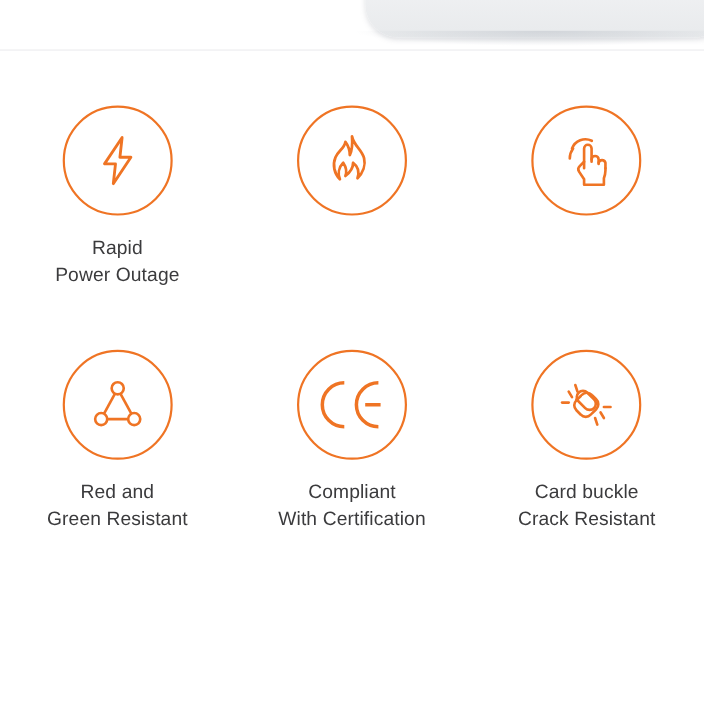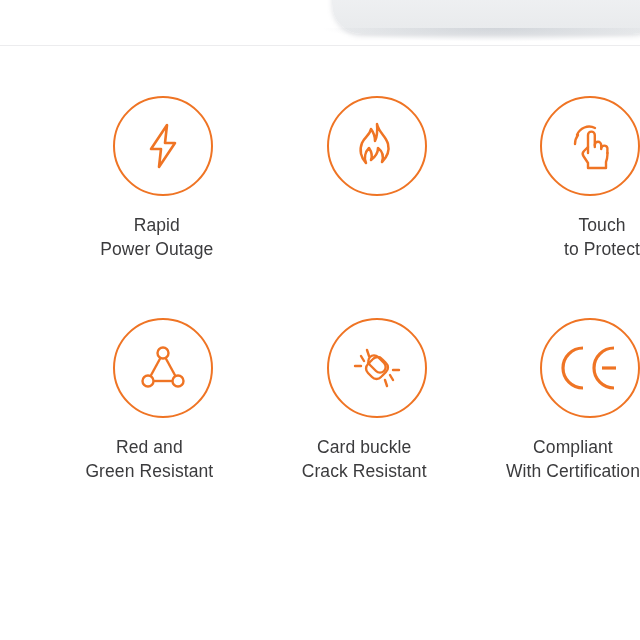--- a/index.html
+++ b/index.html
@@ -64,21 +64,21 @@
     top: 96px;
     left: 0;
     width: 640px;
     display: grid;
     grid-template-columns: repeat(3, 1fr);
     grid-row-gap: 56px;
   }
   .cell {
     display: flex;
     flex-direction: column;
-    align-items: flex-end;
+    align-items: center;
   }
   .badge {
     width: 100px;
     height: 100px;
     border: 2px solid #ef7424;
     border-radius: 50%;
     display: flex;
     align-items: center;
     justify-content: center;
     box-sizing: border-box;
@@ -137,41 +137,55 @@
               <path d="M16 18 A13 13 0 0 1 34 11"></path>
               <path d="M14 27 A15 15 0 0 1 17 18"></path>
               <path d="M27 36 L27 18 A3.4 3.4 0 0 1 33.8 18 L33.8 30"></path>
               <path d="M33.8 28 A3.2 3.2 0 0 1 40.2 28 L40.2 32"></path>
               <path d="M40.2 31 A3.2 3.2 0 0 1 46.4 31 L46.4 36"></path>
               <path d="M27 30 L23 34 A4 4 0 0 0 22.4 39 L27 46 L27 51 L45 51 L45 45 A20 20 0 0 0 46.4 38 L46.4 36"></path>
             </g>
           </svg>
         </span>
       </div>
-      <div class="caption">Touch
-to Protect</div>
     </div>
 
     <div class="cell">
       <div class="badge">
         <span>
           <svg width="58" height="58" viewBox="0 0 58 58" fill="none">
             <g stroke="#ef7424" stroke-width="2.4" fill="none">
               <circle cx="29" cy="14" r="5.5"></circle>
               <circle cx="14" cy="42" r="5.5"></circle>
               <circle cx="44" cy="42" r="5.5"></circle>
               <path d="M26.4 19 L16.6 37"></path>
               <path d="M31.6 19 L41.4 37"></path>
               <path d="M19.5 42 L38.5 42"></path>
             </g>
           </svg>
         </span>
       </div>
       <div class="caption">Red and
 Green Resistant</div>
+    </div>
+
+    <div class="cell">
+      <div class="badge">
+        <span>
+          <svg width="64" height="52" viewBox="0 0 64 52" fill="none">
+            <g stroke="#ef7424" stroke-width="3.2" fill="none" stroke-linecap="butt">
+              <path d="M25 6 A20 20 0 1 0 25 46"></path>
+              <path d="M56 6 A20 20 0 1 0 56 46"></path>
+              <path d="M44 26 L58 26"></path>
+            </g>
+          </svg>
+        </span>
+      </div>
+      <div class="caption">Compliant
+With Certification</div>
     </div>
 
     <div class="cell">
       <div class="badge">
         <span>
           <svg width="58" height="58" viewBox="0 0 58 58" fill="none">
             <g stroke="#ef7424" stroke-width="2.4" fill="none" stroke-linecap="round">
               <path d="M16 22 L13 17"></path>
               <path d="M13 27 L7 27"></path>
               <path d="M21 17 L19 11"></path>
@@ -182,30 +196,14 @@
               <path d="M24 21 L20 25 A6.2 6.2 0 0 0 20 34 L24 38 A6.2 6.2 0 0 0 33 38"></path>
               <path d="M34 37 L38 33 A6.2 6.2 0 0 0 38 24 L34 20 A6.2 6.2 0 0 0 25 20"></path>
             </g>
           </svg>
         </span>
       </div>
       <div class="caption">Card buckle
 Crack Resistant</div>
     </div>
 
-    <div class="cell">
-      <div class="badge">
-        <span>
-          <svg width="64" height="52" viewBox="0 0 64 52" fill="none">
-            <g stroke="#ef7424" stroke-width="3.2" fill="none" stroke-linecap="butt">
-              <path d="M25 6 A20 20 0 1 0 25 46"></path>
-              <path d="M56 6 A20 20 0 1 0 56 46"></path>
-              <path d="M44 26 L58 26"></path>
-            </g>
-          </svg>
-        </span>
-      </div>
-      <div class="caption">Compliant
-With Certification</div>
-    </div>
-
   </div>
 </div>
 
 </body></html>

